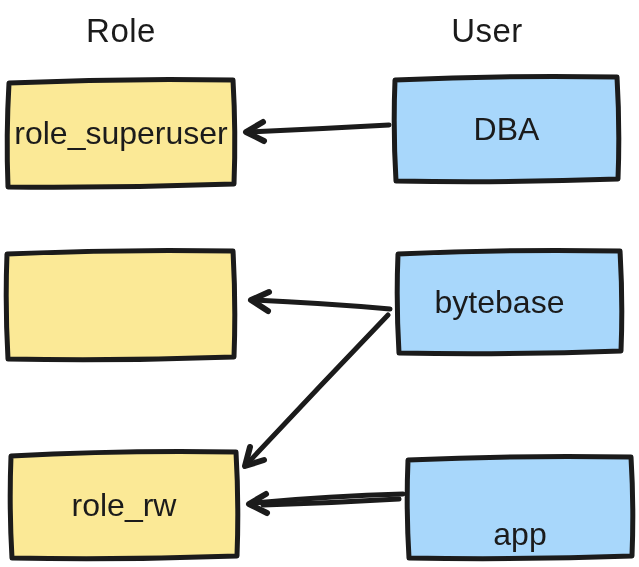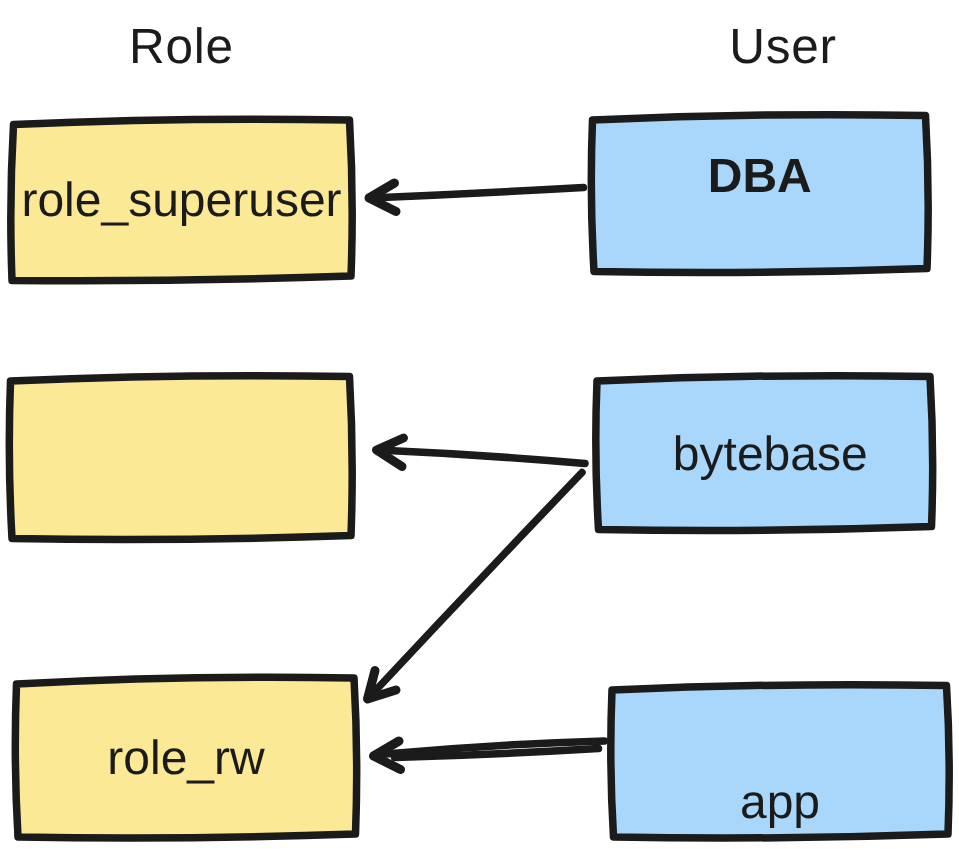--- a/index.html
+++ b/index.html
@@ -89,22 +89,22 @@
     </g>
 
     <g>
       <path class="shaft" d="M 403 494 Q 330 496 253 503"></path>
       <path class="shaft" d="M 399 499 Q 332 503 263 505"></path>
       <path class="head" d="M 267 513 L 249 504 L 266 494"></path>
     </g>
   </svg>
 
   <div class="col-title" style="left:41px; top:13px; width:160px;">Role</div>
-  <div class="col-title" style="left:442px; top:13px; width:160px;">User</div>
+  <div class="col-title" style="left:407px; top:13px; width:160px;">User</div>
 
   <div class="node-label" style="left:8px; top:81px; width:226px; height:104px;">role_superuser</div>
   <div class="node-label" style="left:11px; top:453px; width:226px; height:104px;text-align:right;">role_rw</div>
 
-  <div class="node-label" style="left:395px; top:66px; width:223px; height:103px;font-weight:bold;">DBA</div>
-  <div class="node-label" style="left:402px; top:252px; width:223px; height:101px;">bytebase</div>
+  <div class="node-label" style="left:395px; top:78px; width:223px; height:103px;">DBA</div>
+  <div class="node-label" style="left:388px; top:252px; width:223px; height:101px;">bytebase</div>
   <div class="node-label" style="left:408px; top:485px; width:224px; height:99px;">app</div>
 
 </div>
 
 </body></html>

